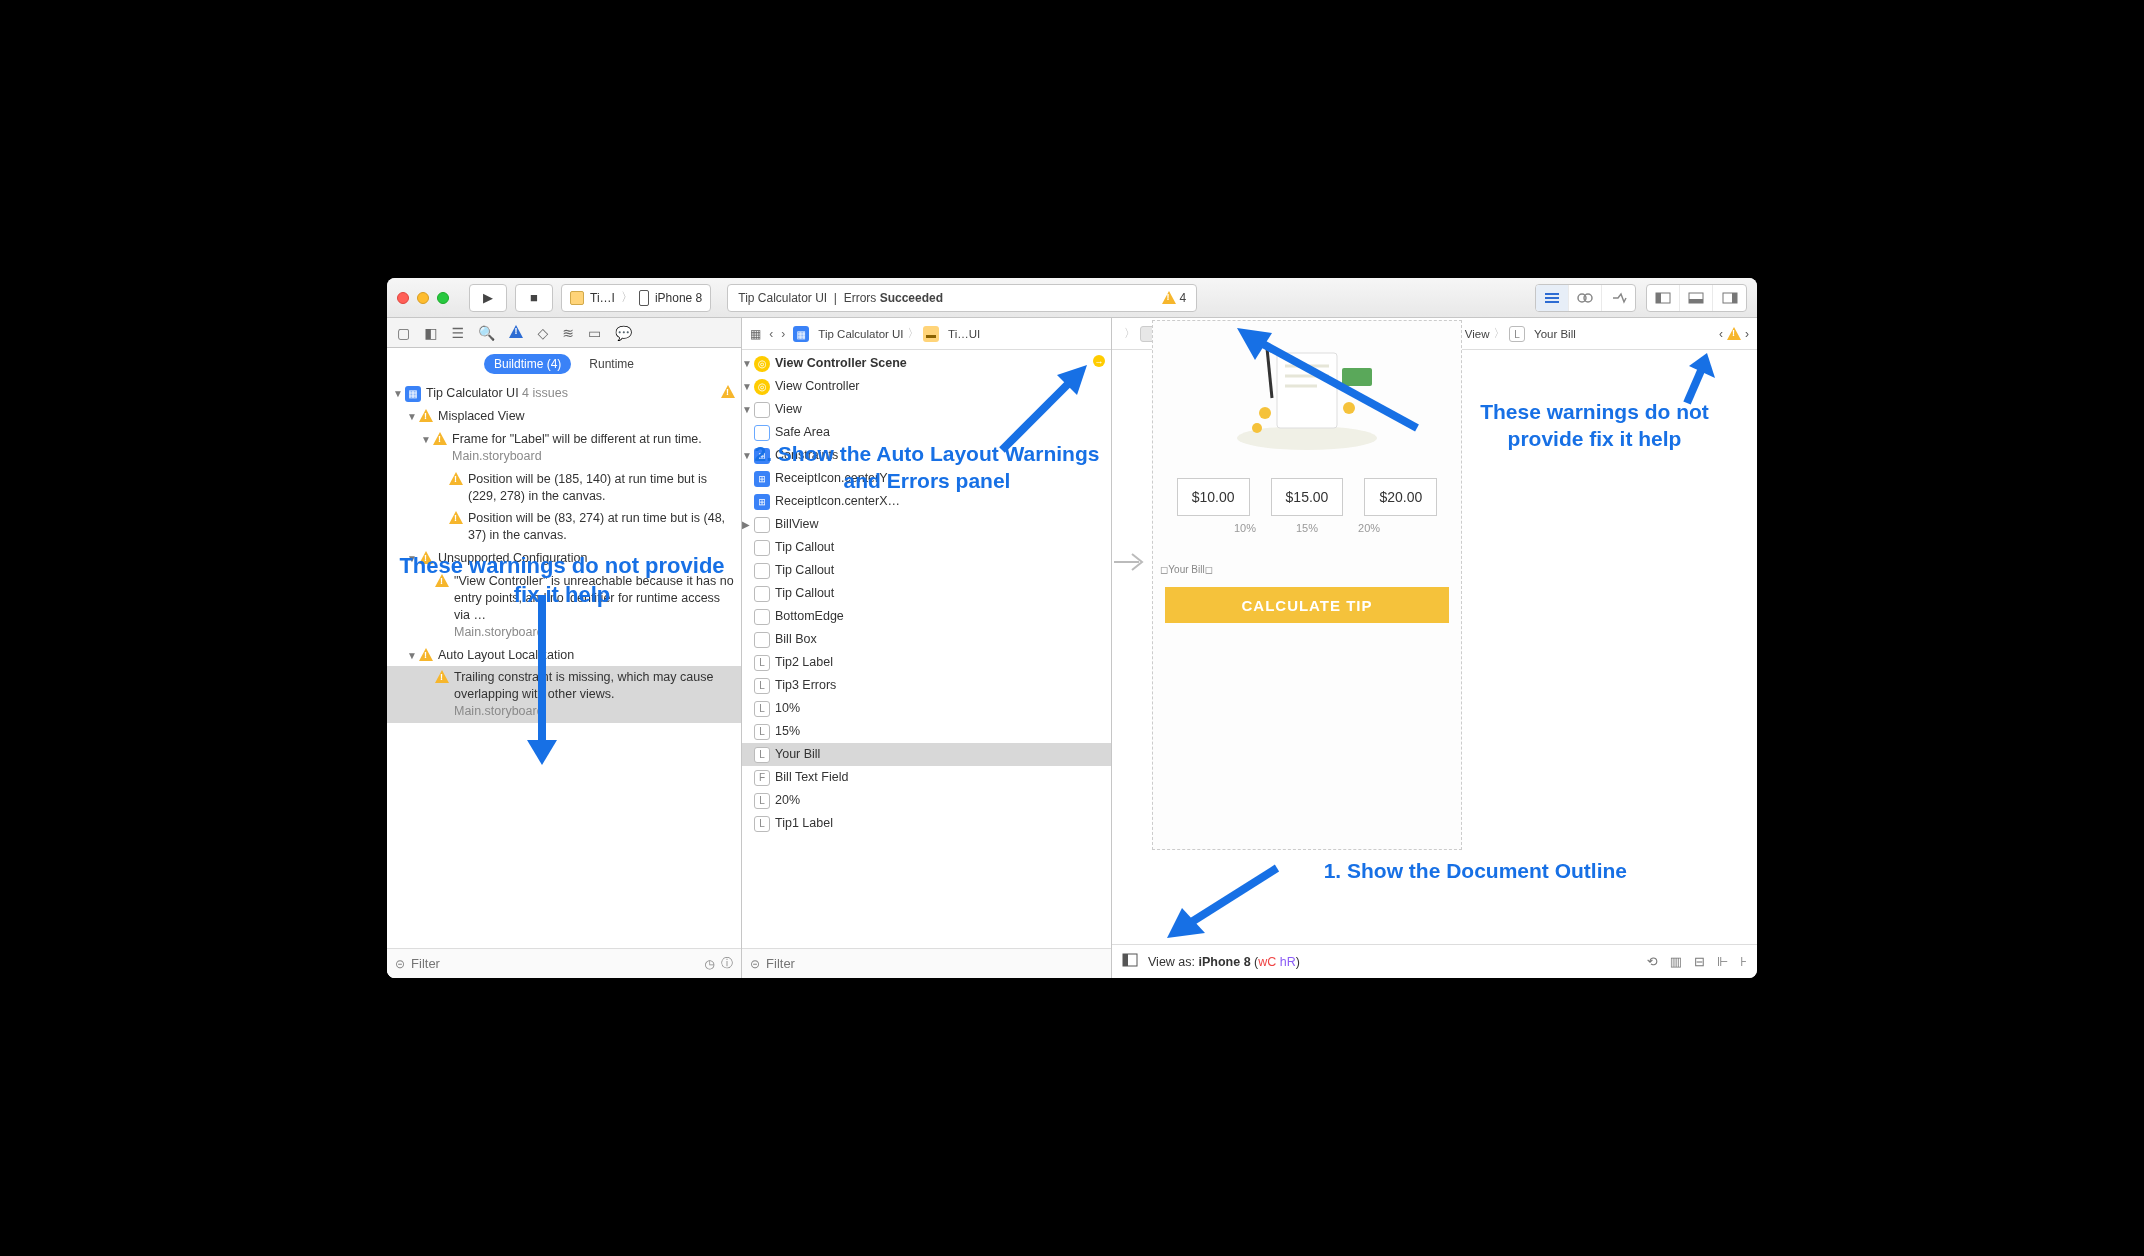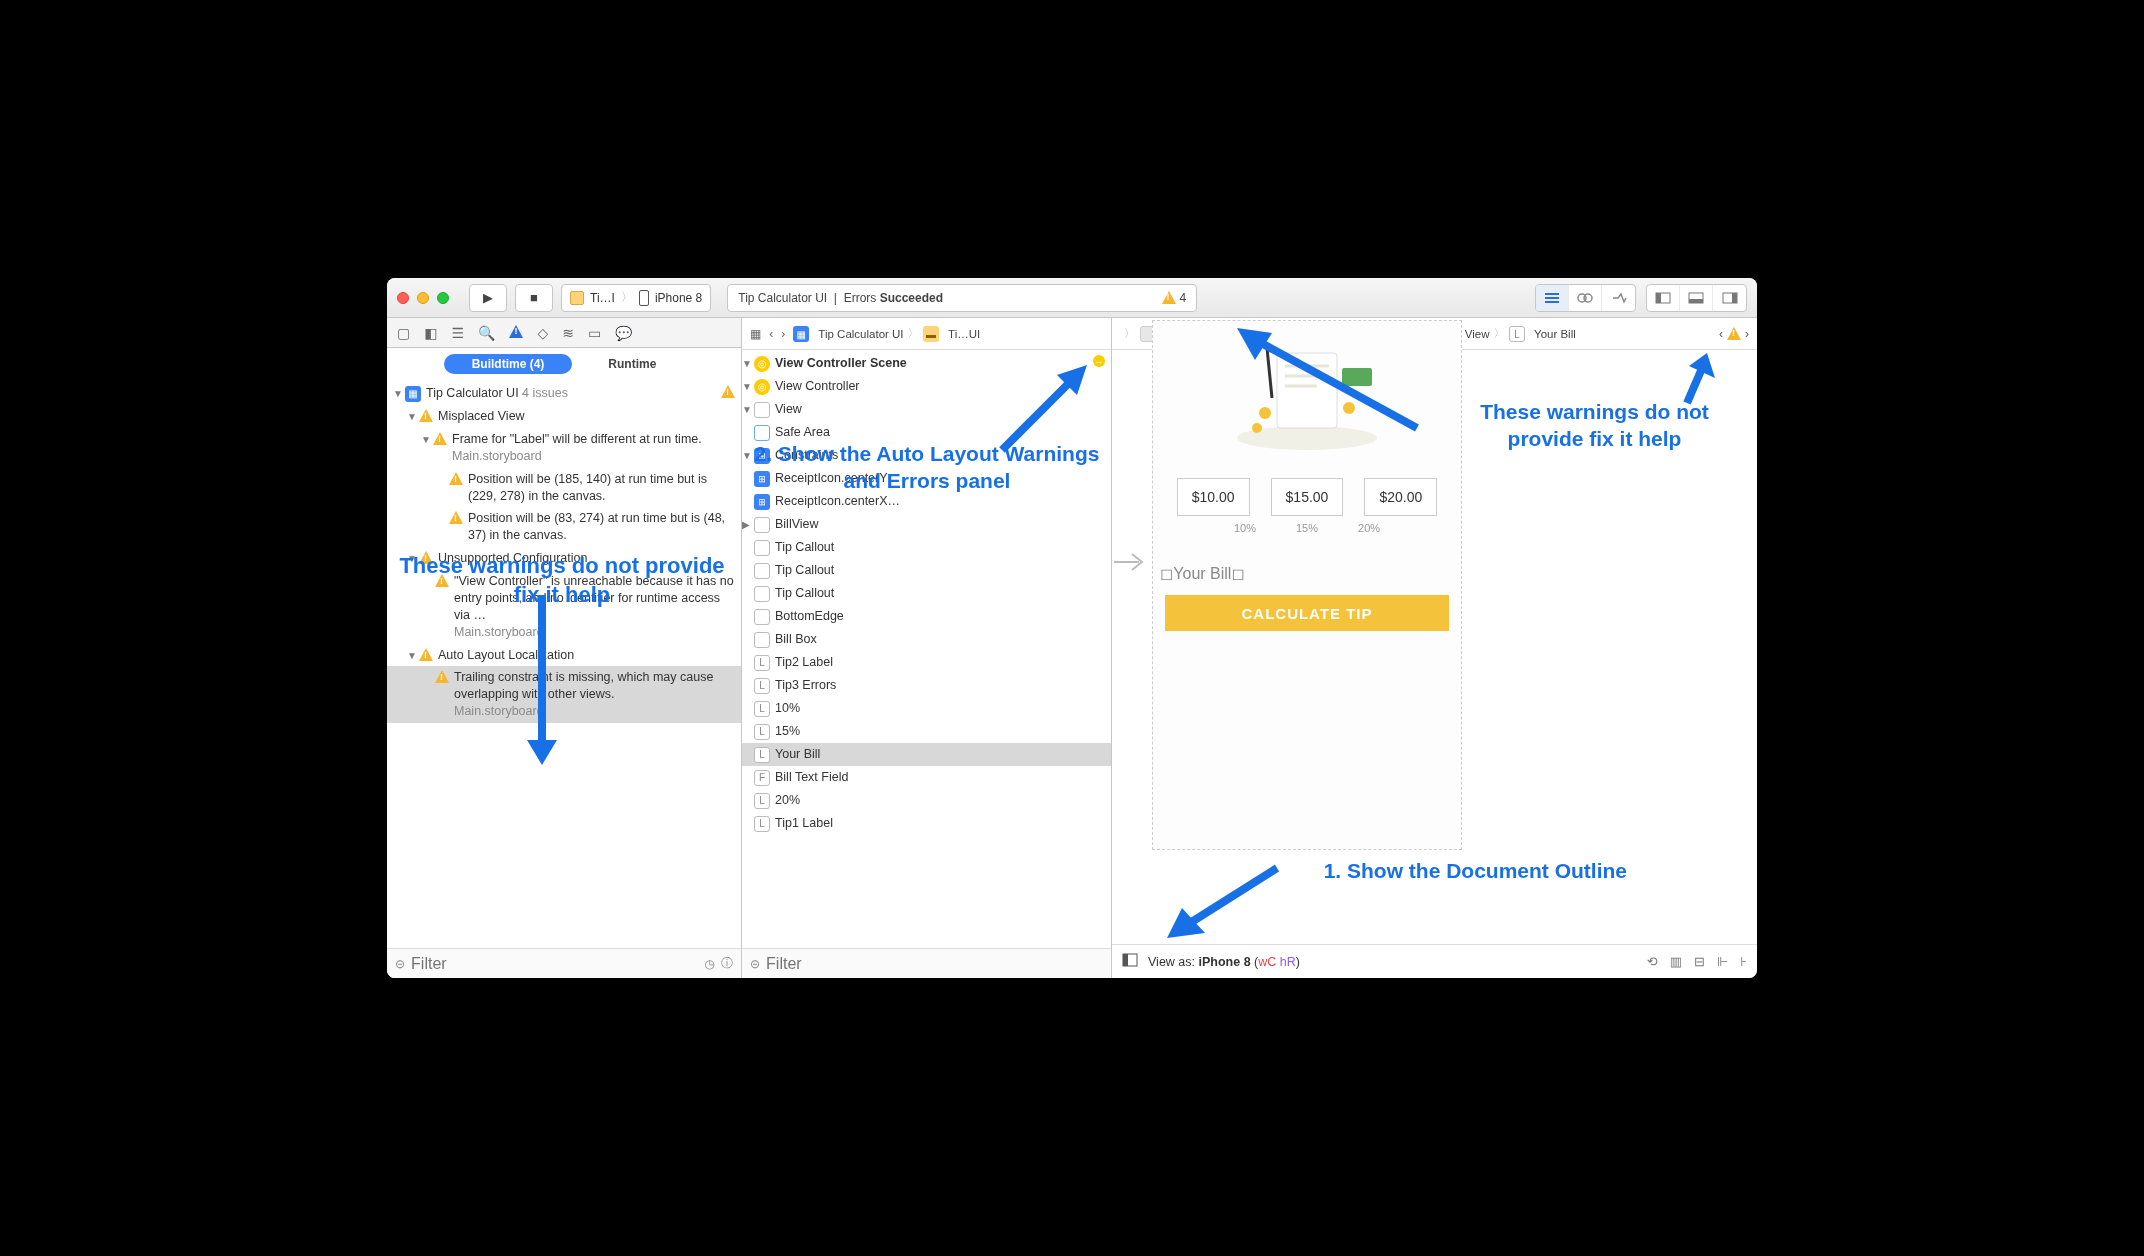--- a/index.html
+++ b/index.html
@@ -30,21 +30,21 @@
 
 
 .main{flex:1;display:flex;overflow:hidden;}
 .panel{background:#fff;border-right:1px solid #c6c6c6;display:flex;flex-direction:column;overflow:hidden;}
 .panel.left{width:355px;}
 .panel.mid{width:370px;}
 .panel.right{flex:1;}
 
 
 .issue-tabs{display:flex;justify-content:center;gap:8px;padding:6px 0;font-size:12px;}
-.pill{padding:3px 28px;border-radius:10px;color:#444;font-weight:bold;}
+.pill{padding:3px 10px;border-radius:10px;color:#444;}
 .pill.active{background:#3a82f7;color:#fff;}
 
 
 .tree{flex:1;overflow:auto;font-size:12.5px;color:#333;padding:2px 0;position:relative;}
 .row{display:flex;align-items:flex-start;padding:3px 6px 3px 6px;line-height:1.35;cursor:default;}
 .row.sel{background:#d8d8d8;}
 .disc{width:12px;color:#7a7a7a;font-size:10px;margin-top:2px;}
 .disc.down::before{content:"▼";}
 .disc.right::before{content:"▶";}
 .disc.none::before{content:"";}
@@ -86,21 +86,21 @@
 .tip-pct{display:flex;gap:40px;justify-content:center;font-size:11px;color:#999;margin-top:6px;}
 .bill-box{border:1px solid #ddd;margin-top:30px;padding:15px 0;text-align:center;font-size:34px;font-weight:500;color:#333;position:relative;}
 .calc-btn{margin-top:12px;height:36px;background:#f5c23b;color:#fff;display:flex;align-items:center;justify-content:center;font-size:15px;font-weight:600;letter-spacing:1px;}
 
 .canvas-bottom{height:34px;border-top:1px solid #ddd;display:flex;align-items:center;padding:0 10px;font-size:12.5px;color:#333;gap:10px;}
 .canvas-bottom .spacer{flex:1;}
 .cb-icons{display:flex;gap:12px;color:#777;font-size:13px;}
 
 
 .filter{height:30px;border-top:1px solid #ddd;display:flex;align-items:center;padding:0 8px;gap:6px;font-size:12px;color:#888;background:#fafafa;}
-.filter input{flex:1;border:none;background:transparent;outline:none;font-size:16px;}
+.filter input{flex:1;border:none;background:transparent;outline:none;font-size:13px;}
 
 
 .annot{position:absolute;color:#1770e5;font-weight:700;pointer-events:none;}
 .annot-text{text-align:center;line-height:1.3;}
 .overlay{position:absolute;inset:0;pointer-events:none;}
 
 .proj-ic{width:14px;height:14px;background:#ffd479;border:1px solid #d2a94a;border-radius:2px;display:inline-block;}
 .phone-ic{width:10px;height:16px;border:1.5px solid #555;border-radius:2px;display:inline-block;}
 </style>
 </head>
@@ -442,21 +442,21 @@
           <div class="tips-row">
             <div class="tip-box">$10.00</div>
             <div class="tip-box">$15.00</div>
             <div class="tip-box">$20.00</div>
           </div>
           <div class="tip-pct">
             <span>10%</span>
             <span>15%</span>
             <span>20%</span>
           </div>
-          <div style="font-size:16px;color:#888;margin-top:30px;margin-left:-5px;">◻<span>Your Bill</span>◻</div>
+          <div style="font-size:10px;color:#888;margin-top:30px;margin-left:-5px;">◻<span>Your Bill</span>◻</div>
           <div class="calc-btn">CALCULATE TIP</div>
         </div>
 
         <svg style="position:absolute;left:2px;top:200px" width="35" height="25">
             <line x1="0" y1="12" x2="25" y2="12" stroke="#bbb" stroke-width="2"></line>
             <polyline points="18,4 28,12 18,20" fill="none" stroke="#bbb" stroke-width="2"></polyline>
           </svg>
       </div>
 
       <div class="canvas-bottom">

